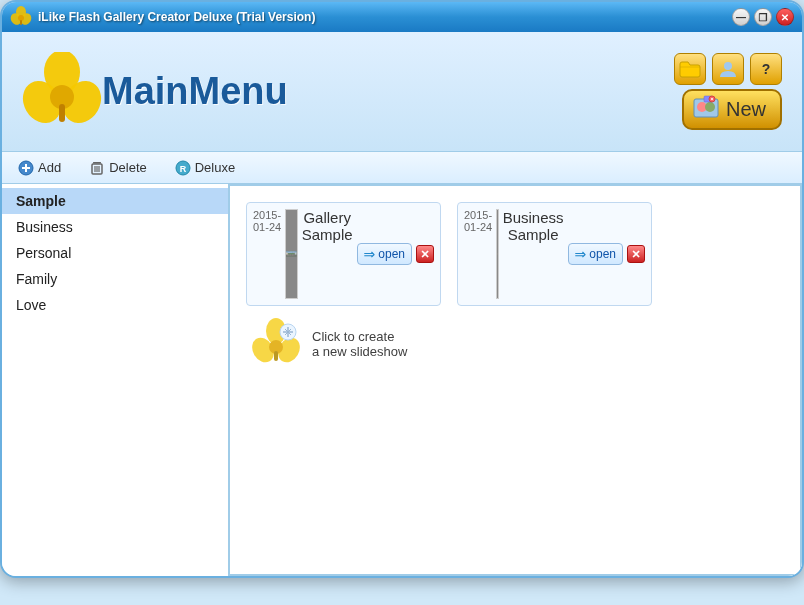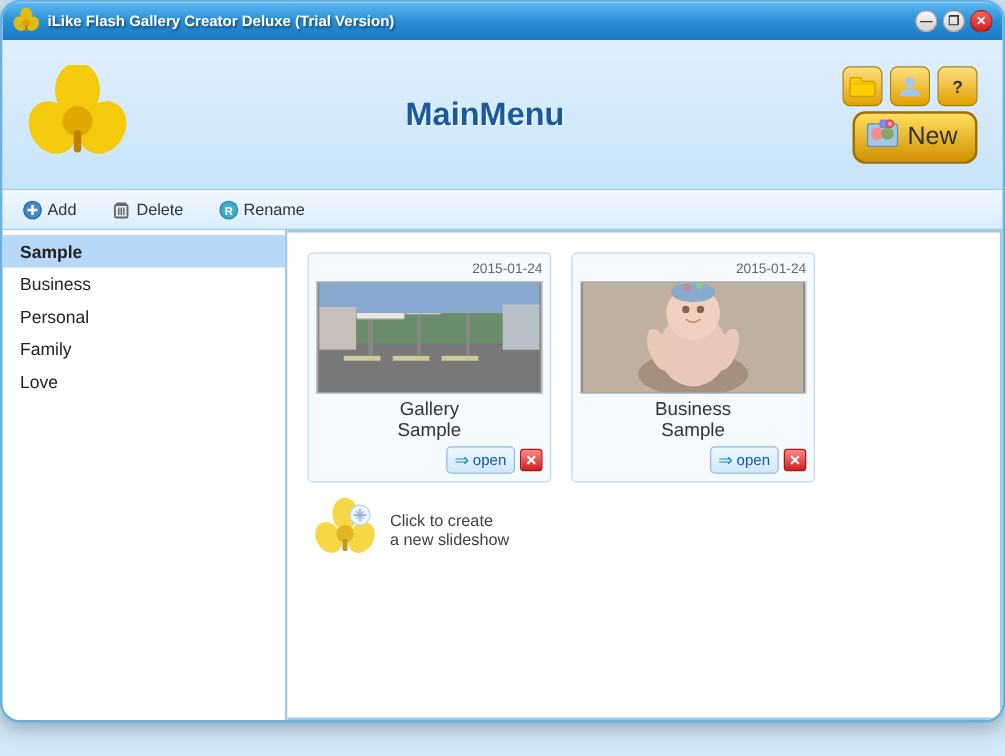--- a/index.html
+++ b/index.html
@@ -78,22 +78,22 @@
       position: relative;
       border-bottom: 1px solid #a0cce8;
     }
     .header-logo {
       width: 80px;
       height: 80px;
       flex-shrink: 0;
     }
     .header-title {
       flex: 1;
-      text-align: center;
-      font-size: 26px;
+      text-align: left;
+      font-size: 38px;
       font-weight: bold;
       color: #1a5a9a;
       text-shadow: 1px 1px 0 rgba(255,255,255,0.8);
     }
     .header-right-icons {
       display: flex;
       flex-direction: column;
       align-items: flex-end;
       gap: 4px;
     }
@@ -203,21 +203,20 @@
     }
 
     
     .gallery-card {
       width: 195px;
       border: 1px solid #c0d8f0;
       border-radius: 4px;
       background: #f5faff;
       padding: 6px;
       display: flex;
-      flex-direction: column;
       gap: 4px;
     }
     .card-date {
       font-size: 11px;
       color: #666;
       text-align: right;
     }
     .card-thumb {
       width: 100%;
       height: 90px;
@@ -403,21 +402,21 @@
       </div>
       <span>Delete</span>
     </div>
     <div class="toolbar-btn">
       <div class="toolbar-btn-icon">
         <svg width="16" height="16" viewBox="0 0 16 16">
           <circle cx="8" cy="8" r="7" fill="#44aacc" stroke="#2288aa" stroke-width="1"></circle>
           <text x="8" y="12" text-anchor="middle" font-size="9" fill="white" font-weight="bold">R</text>
         </svg>
       </div>
-      <span>Rename</span>
+      <span>Deluxe</span>
     </div>
   </div>
 
   <div class="main-content">
 
     <div class="sidebar">
       <div class="sidebar-item active">
         <span>Sample</span>
       </div>
       <div class="sidebar-item">

